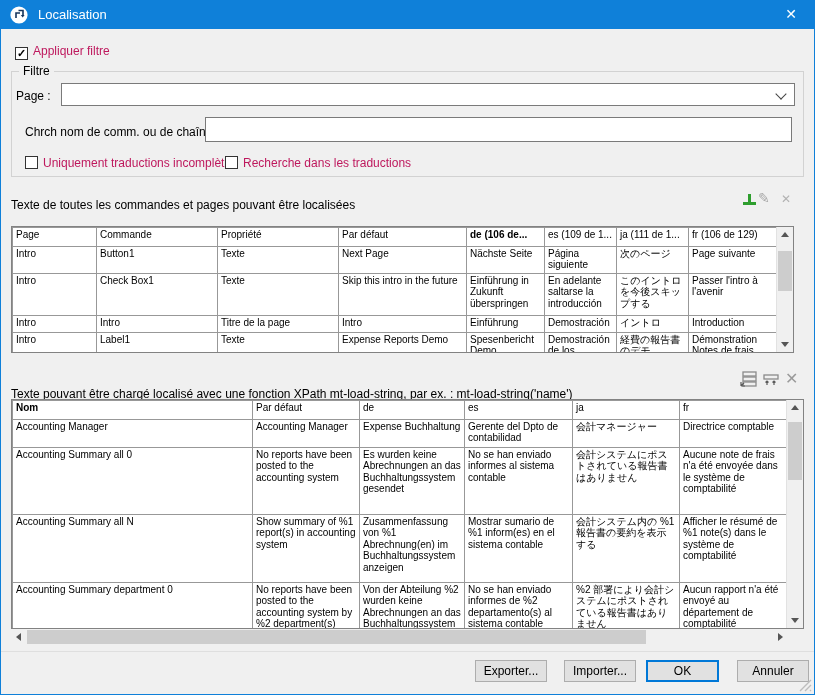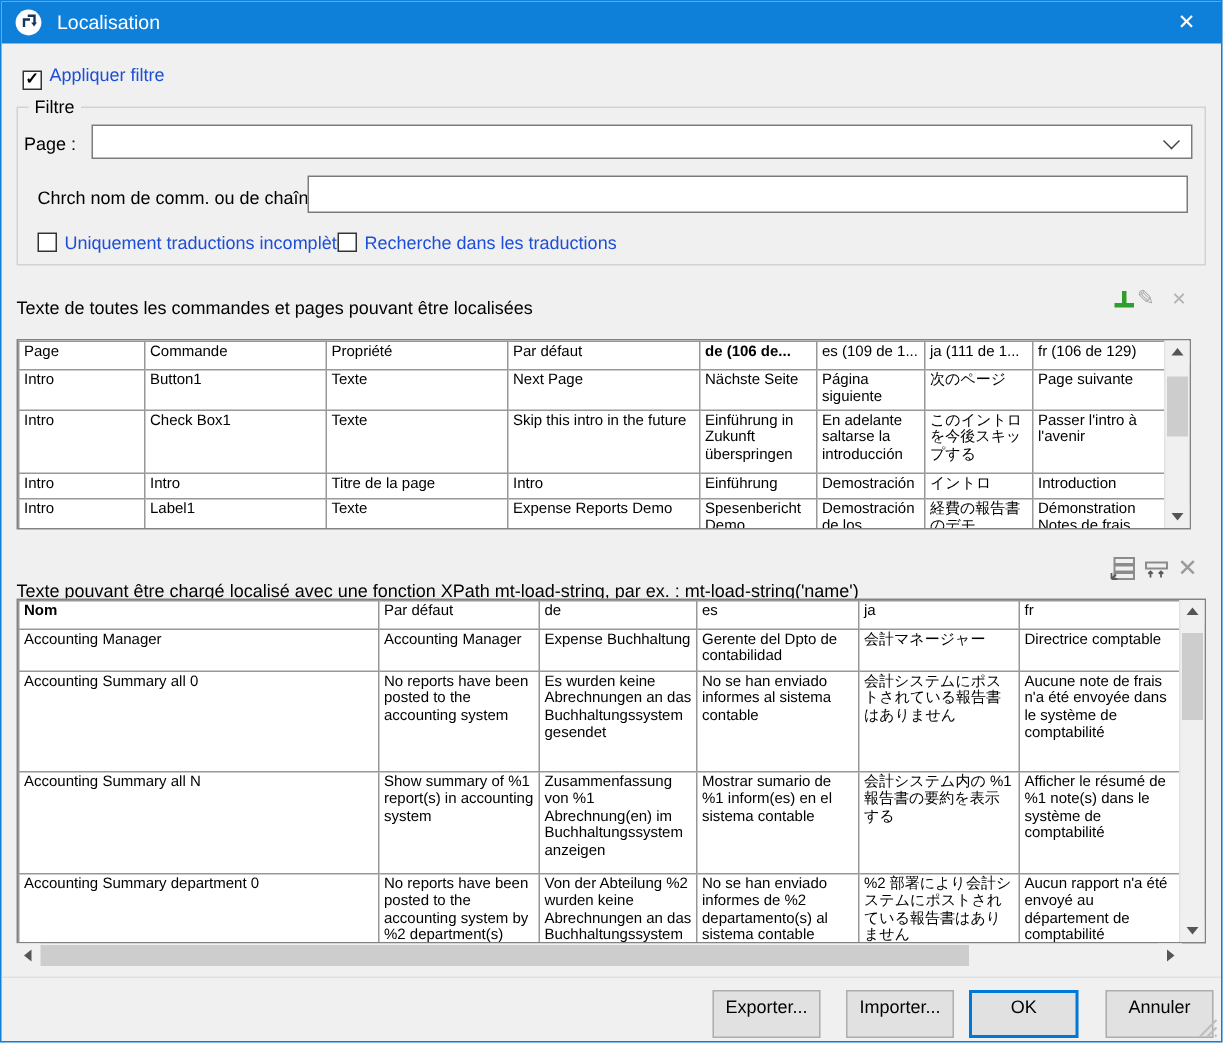--- a/index.html
+++ b/index.html
@@ -7,21 +7,21 @@
   .dialog{position:absolute;inset:0;background:#f0f0f0;border:1px solid #0f80d9;box-sizing:border-box;overflow:hidden;}
 
   
   .titlebar{position:absolute;left:0;top:0;right:0;height:28px;background:#0f80d9;}
   .title-icon{position:absolute;left:9px;top:5px;width:18px;height:18px;}
   .title-text{position:absolute;left:37px;top:6px;font-size:13px;color:#fff;}
   .close-btn{position:absolute;right:0;top:0;width:46px;height:28px;color:#fff;font-size:14px;text-align:center;line-height:27px;}
 
   
   .cb-box{display:inline-block;width:13px;height:13px;background:#fff;border:1px solid #333;box-sizing:border-box;font-size:11px;line-height:11px;text-align:center;vertical-align:-2px;color:#000;font-weight:bold;}
-  .cb-label{font-size:12px;color:#1d4ed8;margin-left:5px;}
+  .cb-label{font-size:12px;color:#be185d;margin-left:5px;}
   .apply-row{position:absolute;left:14px;top:40px;}
 
   
   .group{position:absolute;left:10px;top:70px;width:793px;height:106px;border:1px solid #d2d2d2;box-sizing:border-box;}
   .group-label{position:absolute;left:18px;top:63px;font-size:12px;background:#f0f0f0;padding:0 4px;}
   .lbl{position:absolute;font-size:12px;color:#000;}
   .combo{position:absolute;left:60px;top:82px;width:734px;height:23px;background:#fff;border:1px solid #7a7a7a;box-sizing:border-box;}
   .combo .chev{position:absolute;right:9px;top:6px;width:7px;height:7px;border-right:1px solid #444;border-bottom:1px solid #444;transform:rotate(45deg);}
   .tinput{position:absolute;left:204px;top:116px;width:587px;height:25px;background:#fff;border:1px solid #7a7a7a;box-sizing:border-box;font-size:12px;padding:3px 4px;}
 
@@ -44,21 +44,21 @@
   .sb-btn{position:absolute;width:16px;height:16px;background:#f0f0f0;}
   .tri-up{position:absolute;left:4px;top:5px;width:0;height:0;border-left:4px solid transparent;border-right:4px solid transparent;border-bottom:5px solid #555;}
   .tri-dn{position:absolute;left:4px;top:6px;width:0;height:0;border-left:4px solid transparent;border-right:4px solid transparent;border-top:5px solid #555;}
   .tri-lf{position:absolute;left:5px;top:4px;width:0;height:0;border-top:4px solid transparent;border-bottom:4px solid transparent;border-right:5px solid #555;}
   .tri-rt{position:absolute;left:6px;top:4px;width:0;height:0;border-top:4px solid transparent;border-bottom:4px solid transparent;border-left:5px solid #555;}
   .thumb-v{position:absolute;left:1px;width:14px;background:#cdcdcd;}
   .thumb-h{position:absolute;top:1px;height:14px;background:#cdcdcd;}
 
   
   .sep{position:absolute;left:0;top:650px;width:815px;height:1px;background:#dfdfdf;}
-  .btn{position:absolute;top:659px;height:32px;background:#e1e1e1;border:1px solid #adadad;box-sizing:border-box;font-size:12px;text-align:center;line-height:20px;color:#000;}
+  .btn{position:absolute;top:659px;height:22px;background:#e1e1e1;border:1px solid #adadad;box-sizing:border-box;font-size:12px;text-align:center;line-height:20px;color:#000;}
   .btn.default{border:2px solid #0078d7;line-height:18px;}
   .grip{position:absolute;right:2px;bottom:2px;width:13px;height:13px;}
 </style>
 </head>
 <body>
 
 <div class="dialog">
 
   <div class="titlebar">
     <svg class="title-icon" viewBox="0 0 18 18">

